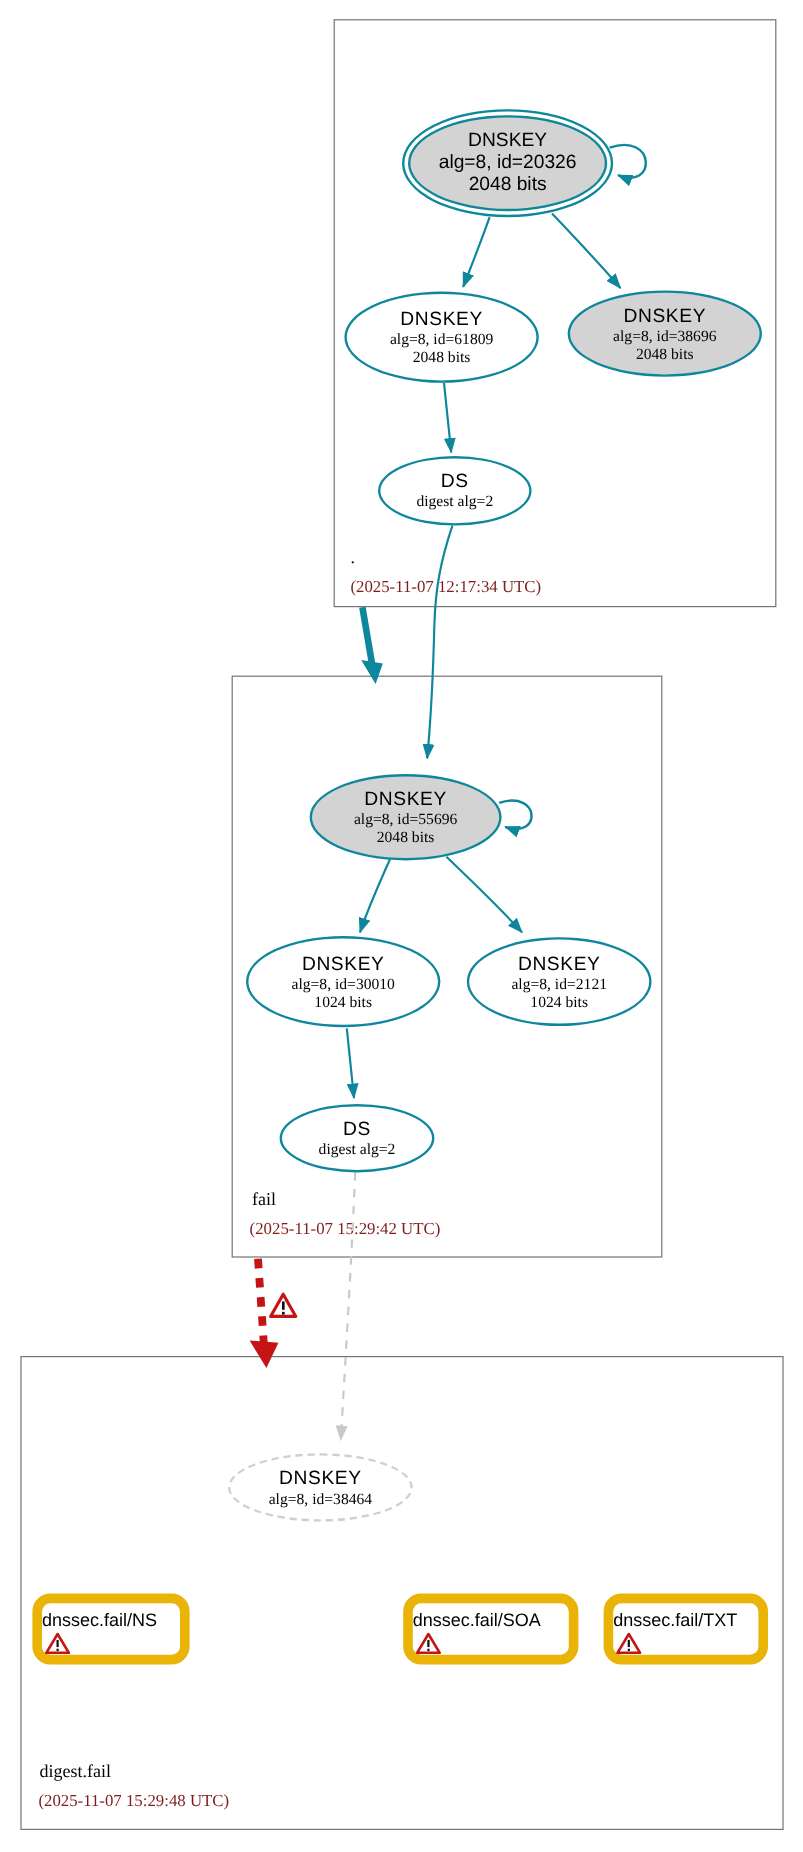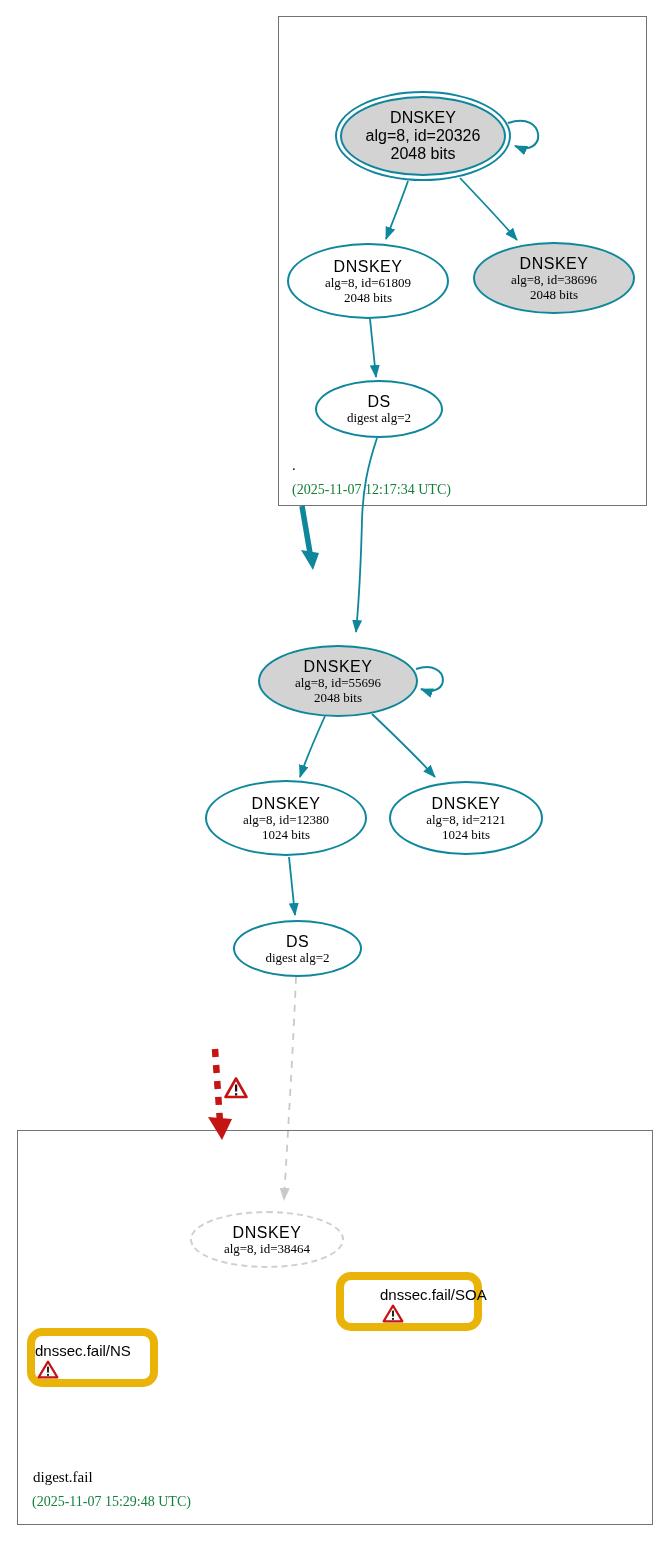--- a/index.html
+++ b/index.html
@@ -2,21 +2,21 @@
 <html><head>
 <meta charset="utf-8">
 <style>
   html,body{margin:0;padding:0;background:#fff;}
   .canvas{
     position:relative;width:669px;height:1543px;background:#ffffff;
     font-family:"Liberation Sans",sans-serif;color:#000;overflow:hidden;
   }
   .zonebox{position:absolute;border:1px solid #737373;background:transparent;box-sizing:border-box;}
   .zone-label{position:absolute;font-family:"Liberation Serif",serif;font-size:15px;color:#000;white-space:nowrap;}
-  .zone-ts{position:absolute;font-family:"Liberation Serif",serif;font-size:14px;color:#15803d;white-space:nowrap;}
+  .zone-ts{position:absolute;font-family:"Liberation Serif",serif;font-size:14px;color:#7f1d1d;white-space:nowrap;}
   .edges{position:absolute;left:0;top:0;z-index:2;pointer-events:none;}
   .node{
     position:absolute;z-index:3;border-radius:50%;box-sizing:border-box;
     display:flex;flex-direction:column;align-items:center;justify-content:center;
     text-align:center;
   }
   .node .t{font-size:16px;line-height:17px;letter-spacing:0.5px;}
   .node .d{font-family:"Liberation Serif",serif;font-size:13px;line-height:15px;}
   .teal{border:2px solid #0e879c;}
   .grayfill{background:#d3d3d3;}
@@ -42,20 +42,24 @@
 </head>
 <body>
 
 <div class="canvas">
 
   <div class="zonebox" style="left:278px;top:16px;width:369px;height:490px;">
     <div class="zone-label" style="left:13px;top:440px;">.</div>
     <div class="zone-ts" style="left:13px;top:465px;">(2025-11-07 12:17:34 UTC)</div>
   </div>
 
+  <div class="zonebox" style="left:193px;top:563px;width:359px;height:485px;">
+    <div class="zone-label" style="left:16px;top:428px;">fail</div>
+    <div class="zone-ts" style="left:14px;top:453px;">(2025-11-07 15:29:42 UTC)</div>
+  </div>
 
   <div class="zonebox" style="left:17px;top:1130px;width:636px;height:395px;">
     <div class="zone-label" style="left:15px;top:338px;">digest.fail</div>
     <div class="zone-ts" style="left:14px;top:363px;">(2025-11-07 15:29:48 UTC)</div>
   </div>
 
   <svg class="edges" width="669" height="1543" viewBox="0 0 669 1543">
     <defs>
       <marker id="mT" markerUnits="userSpaceOnUse" markerWidth="13" markerHeight="10" viewBox="0 0 13 10" refX="12" refY="5" orient="auto">
         <path d="M0,0 L13,5 L0,10 Z" fill="#0e879c"></path>
@@ -118,21 +122,21 @@
   </div>
 
   <div class="node teal grayfill" style="left:258px;top:645px;width:160px;height:72px;">
     <span class="t">DNSKEY</span>
     <span class="d">alg=8, id=55696</span>
     <span class="d">2048 bits</span>
   </div>
 
   <div class="node teal whitefill" style="left:205px;top:780px;width:162px;height:76px;">
     <span class="t">DNSKEY</span>
-    <span class="d">alg=8, id=12380</span>
+    <span class="d">alg=8, id=30010</span>
     <span class="d">1024 bits</span>
   </div>
 
   <div class="node teal whitefill" style="left:389px;top:781px;width:154px;height:74px;">
     <span class="t">DNSKEY</span>
     <span class="d">alg=8, id=2121</span>
     <span class="d">1024 bits</span>
   </div>
 
   <div class="node teal whitefill" style="left:233px;top:920px;width:129px;height:57px;">
@@ -148,23 +152,31 @@
   <div class="rrset" style="left:27px;top:1328px;width:131px;height:59px;">
     <span class="lbl">dnssec.fail/NS</span>
     <svg class="warn" width="26" height="23" viewBox="0 0 26 23">
       <path d="M13 2 L24.4 21 L1.6 21 Z" fill="#fdfdfd" stroke="#c41414" stroke-width="2.6" stroke-linejoin="round"></path>
       <rect x="11.9" y="8" width="2.2" height="7.2" fill="#111"></rect>
       <rect x="11.9" y="16.9" width="2.2" height="2.3" fill="#111"></rect>
     </svg>
   </div>
 
 
-  <div class="rrset" style="left:336px;top:1272px;width:146px;height:59px;padding-left:36px;">
+  <div class="rrset" style="left:336px;top:1328px;width:146px;height:59px;">
     <span class="lbl">dnssec.fail/SOA</span>
     <svg class="warn" width="26" height="23" viewBox="0 0 26 23">
       <path d="M13 2 L24.4 21 L1.6 21 Z" fill="#fdfdfd" stroke="#c41414" stroke-width="2.6" stroke-linejoin="round"></path>
       <rect x="11.9" y="8" width="2.2" height="7.2" fill="#111"></rect>
       <rect x="11.9" y="16.9" width="2.2" height="2.3" fill="#111"></rect>
     </svg>
   </div>
 
+  <div class="rrset" style="left:503px;top:1328px;width:137px;height:59px;">
+    <span class="lbl">dnssec.fail/TXT</span>
+    <svg class="warn" width="26" height="23" viewBox="0 0 26 23">
+      <path d="M13 2 L24.4 21 L1.6 21 Z" fill="#fdfdfd" stroke="#c41414" stroke-width="2.6" stroke-linejoin="round"></path>
+      <rect x="11.9" y="8" width="2.2" height="7.2" fill="#111"></rect>
+      <rect x="11.9" y="16.9" width="2.2" height="2.3" fill="#111"></rect>
+    </svg>
+  </div>
 
 </div>
 
 </body></html>

